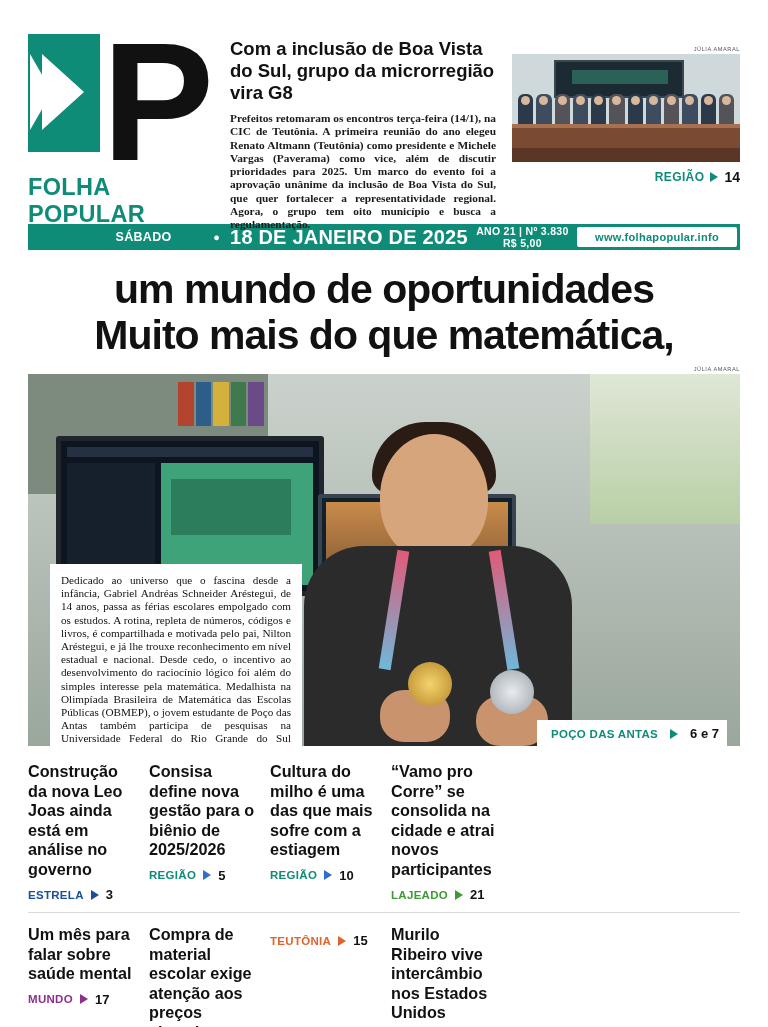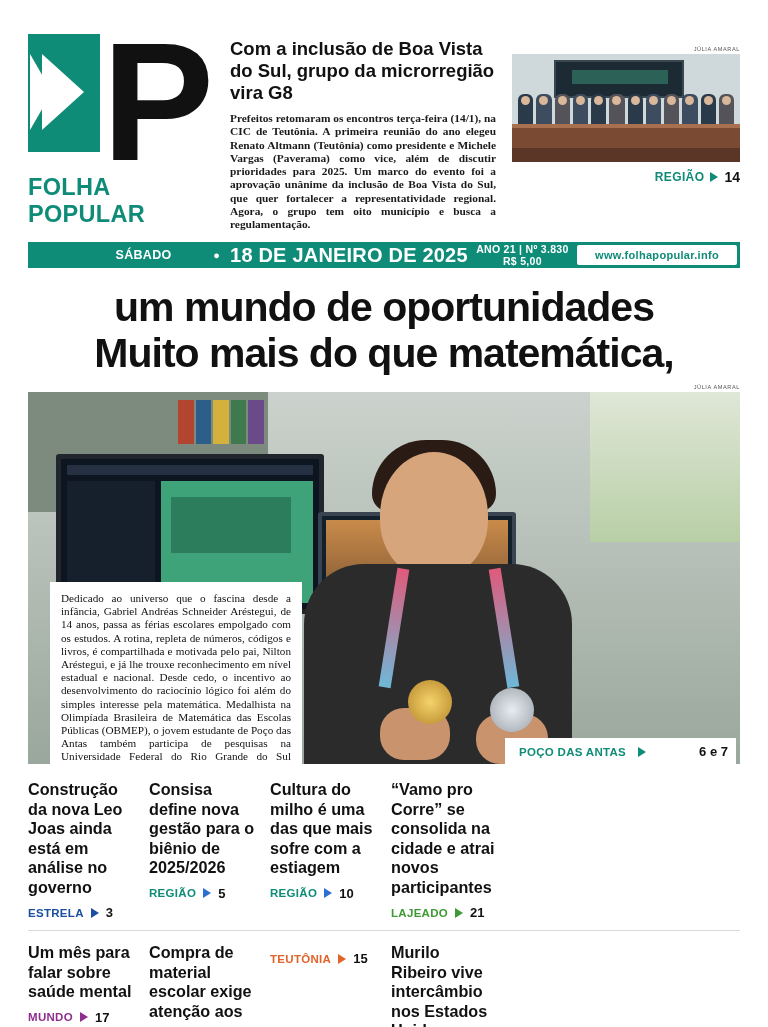--- a/index.html
+++ b/index.html
@@ -158,21 +158,21 @@
   }
   .sec-label { font-size: 12px; font-weight: 700; color:#0e8c78; letter-spacing:.4px; }
   .sec-arrow {
     width:0;height:0;border-top:5px solid transparent;border-bottom:5px solid transparent;
     border-left:8px solid #0e8c78;
   }
   .sec-page { font-size: 14px; font-weight:700; color:#111; }
 
   
   .datebar {
-    margin-top: 28px;
+    margin-top: 10px;
     height: 26px;
     background: #0e8c78;
     display: flex;
     align-items: center;
     color: #fff;
     font-size: 12.5px;
     font-weight: 700;
     letter-spacing: .3px;
     padding-left: 40px;
   }
@@ -284,31 +284,31 @@
   .caption-box p {
     margin: 0;
     font-family: "Liberation Serif", serif;
     font-size: 11.2px;
     line-height: 13.2px;
     text-align: justify;
     color:#111;
   }
   .photo-tag {
     position: absolute;
-    right: 4px; bottom: 0;
+    right: 13px; bottom: 0;
     background:#fff;
     padding: 6px 8px 5px 14px;
     display:flex; align-items:center; gap:12px;
   }
   .photo-tag .t-label { font-size: 11.5px; font-weight:700; color:#0e8c78; letter-spacing:.3px; }
   .photo-tag .t-arrow {
     width:0;height:0;border-top:5px solid transparent;border-bottom:5px solid transparent;
     border-left:8px solid #0e8c78;
   }
-  .photo-tag .t-page { font-size: 13px; font-weight:700; color:#111;margin-left:41px; }
+  .photo-tag .t-page { font-size: 13px; font-weight:700; color:#111; }
 
   
   .teasers {
     margin-top: 14px;
     display: grid;
     grid-template-columns: repeat(6, 1fr);
     column-gap: 14px;
     row-gap: 10px;
   }
   .teaser { padding-top: 2px; }

